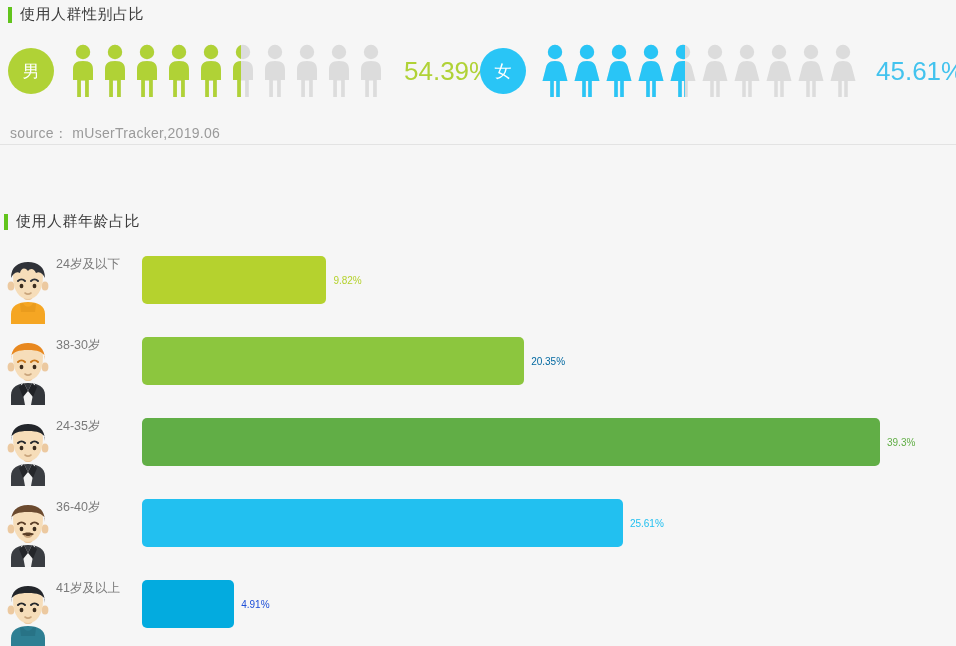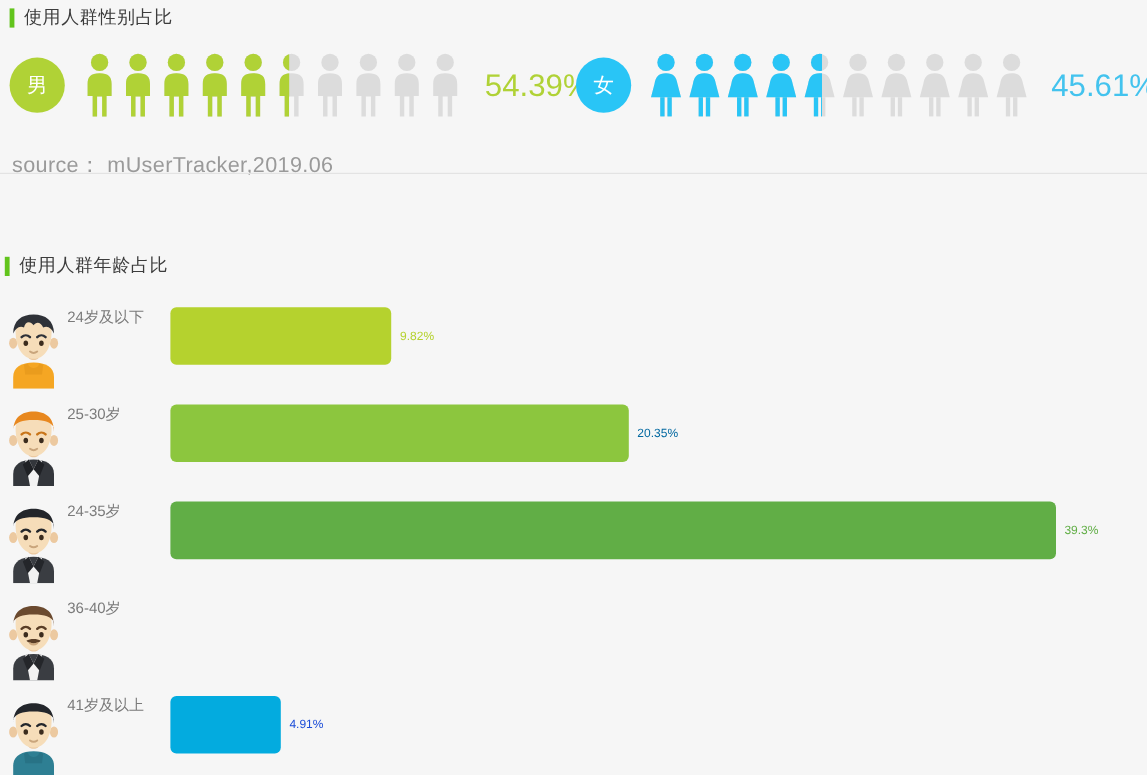--- a/index.html
+++ b/index.html
@@ -87,21 +87,21 @@
     flex: 0 0 auto;
   }
   .pct-male   { color: #b0d236; }
   .pct-female { color: #43c3ee; }
 
   
   #source-note {
     position: absolute;
     left: 10px;
     top: 125px;
-    font-size: 18px;
+    font-size: 14px;
     color: #9a9a9a;
     letter-spacing: 0.3px;
     text-align: center;
   }
   #section-divider {
     position: absolute;
     left: 0;
     top: 144px;
     width: 956px;
     height: 1px;
@@ -384,21 +384,21 @@
           <path d="M30 46 L26 54 L31 60 L35 50 Z" fill="#1f2125"></path>
           <path d="M11 20 C11 34 17 43 26 43 C35 43 41 34 41 20 C41 11 35 8 26 8 C17 8 11 11 11 20 Z" fill="#f6ddb9"></path>
           <path d="M9 23 C9 11 16 6 26 6 C36 6 43 11 43 23 L43 19 C40 15 36 13 26 13 C16 13 12 15 9 19 Z" fill="#e8881f"></path>
           <path d="M16 25 C18 23 21 23 23 25" stroke="#c9761a" stroke-width="2" fill="none" stroke-linecap="round"></path>
           <path d="M29 25 C31 23 34 23 36 25" stroke="#c9761a" stroke-width="2" fill="none" stroke-linecap="round"></path>
           <ellipse cx="19.5" cy="30" rx="1.9" ry="2.3" fill="#3b2c1e"></ellipse>
           <ellipse cx="32.5" cy="30" rx="1.9" ry="2.3" fill="#3b2c1e"></ellipse>
           <path d="M23 37 C25 38.5 27 38.5 29 37" stroke="#c9a57c" stroke-width="1.6" fill="none" stroke-linecap="round"></path>
         </svg>
       </div>
-      <div class="age-label">25-30岁</div>
+      <div class="age-label">38-30岁</div>
       <div class="bar-wrap">
         <div class="bar" style="background: rgb(140, 198, 62); width: 382.145px;"></div>
         <div class="bar-value" style="color: #0369a1;">20.35%</div>
       </div>
     </div>
     <div class="age-row">
       <div class="avatar">
         <svg width="52" height="68" viewBox="0 0 52 68">
           <ellipse cx="9" cy="30" rx="3.4" ry="4.6" fill="#ecc9a0"></ellipse>
           <ellipse cx="43" cy="30" rx="3.4" ry="4.6" fill="#ecc9a0"></ellipse>
@@ -436,20 +436,24 @@
           <path d="M9 23 C9 11 16 6 26 6 C36 6 43 11 43 23 L43 19 C40 15 36 13 26 13 C16 13 12 15 9 19 Z" fill="#6b4a2f"></path>
           <path d="M16 25 C18 23 21 23 23 25" stroke="#5a3e27" stroke-width="2" fill="none" stroke-linecap="round"></path>
           <path d="M29 25 C31 23 34 23 36 25" stroke="#5a3e27" stroke-width="2" fill="none" stroke-linecap="round"></path>
           <ellipse cx="19.5" cy="30" rx="1.9" ry="2.3" fill="#3b2c1e"></ellipse>
           <ellipse cx="32.5" cy="30" rx="1.9" ry="2.3" fill="#3b2c1e"></ellipse>
           <path d="M20 35 C23 33 29 33 32 35 C29 38 23 38 20 35 Z" fill="#5a3e27"></path>
           <path d="M23 37 C25 38.5 27 38.5 29 37" stroke="#c9a57c" stroke-width="1.6" fill="none" stroke-linecap="round"></path>
         </svg>
       </div>
       <div class="age-label">36-40岁</div>
+      <div class="bar-wrap">
+        <div class="bar" style="background: rgb(34, 192, 240); width: 480.921px;"></div>
+        <div class="bar-value" style="color: rgb(34, 192, 240);">25.61%</div>
+      </div>
     </div>
     <div class="age-row">
       <div class="avatar">
         <svg width="52" height="68" viewBox="0 0 52 68">
           <ellipse cx="9" cy="30" rx="3.4" ry="4.6" fill="#ecc9a0"></ellipse>
           <ellipse cx="43" cy="30" rx="3.4" ry="4.6" fill="#ecc9a0"></ellipse>
           <path d="M26 44 C22 44 21 42 21 39 L31 39 C31 42 30 44 26 44 Z" fill="#ecc9a0"></path>
           <path d="M26 46 C16 46 9 50 9 58 L9 68 L43 68 L43 58 C43 50 36 46 26 46 Z" fill="#2e7f93"></path>
           <path d="M21 47 C23 52 29 52 31 47 L34 48 L33 56 L19 56 L18 48 Z" fill="#246a7c" opacity="0.55"></path>
           <path d="M11 20 C11 34 17 43 26 43 C35 43 41 34 41 20 C41 11 35 8 26 8 C17 8 11 11 11 20 Z" fill="#f6ddb9"></path>

